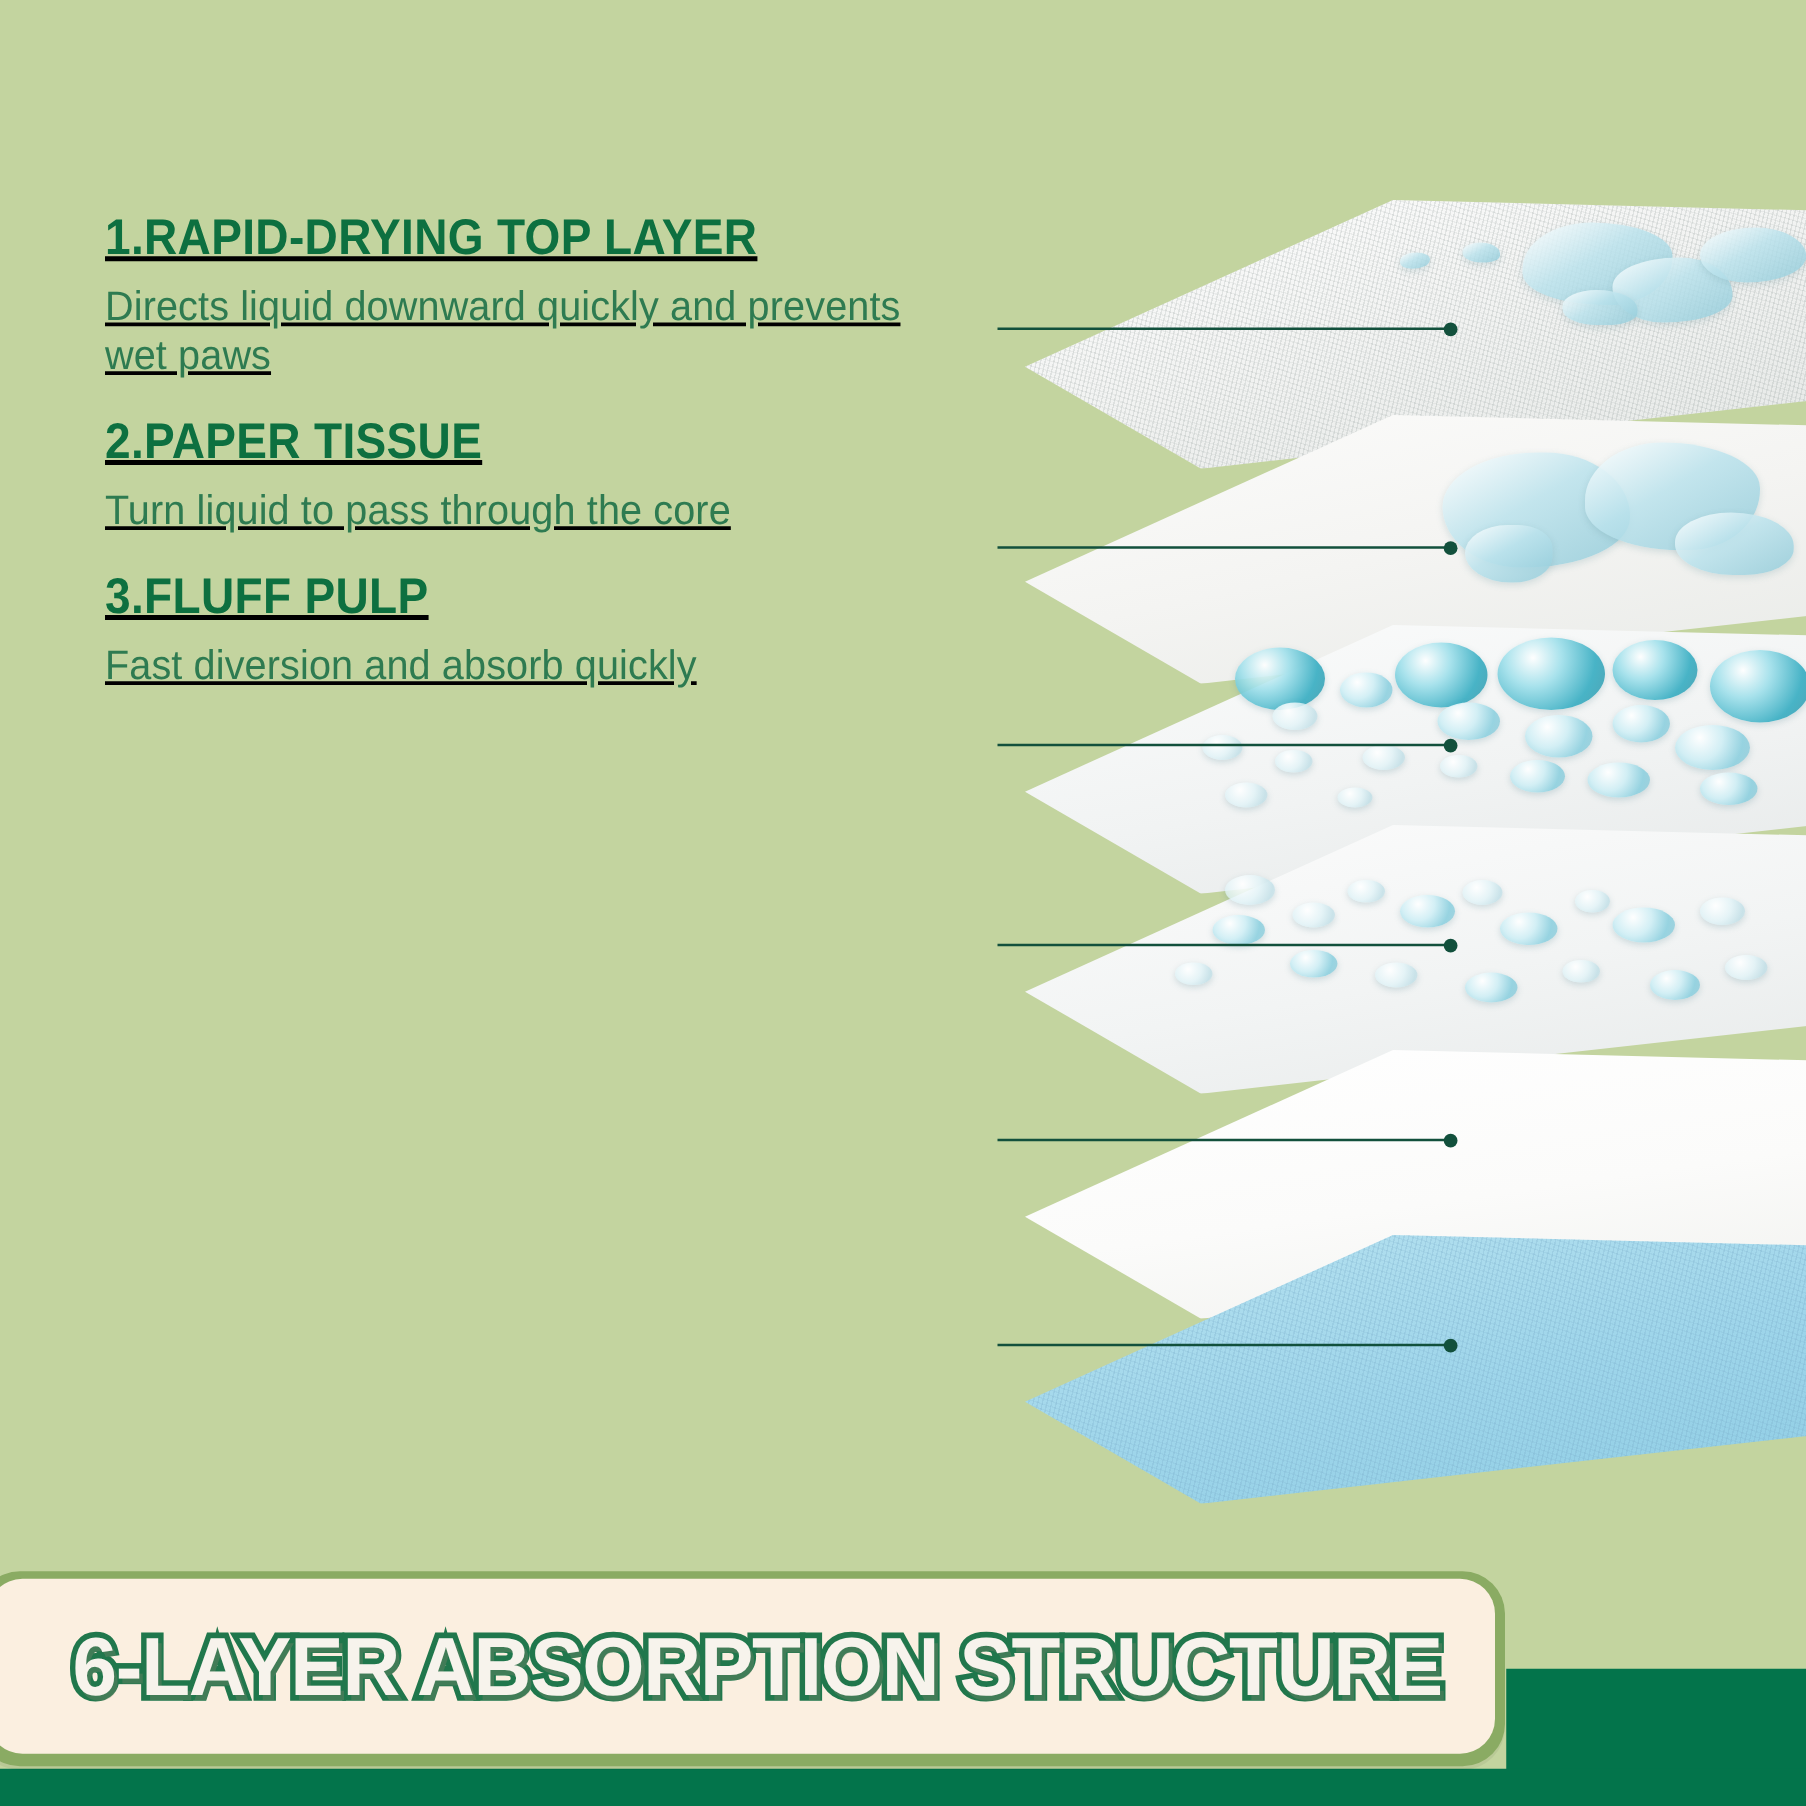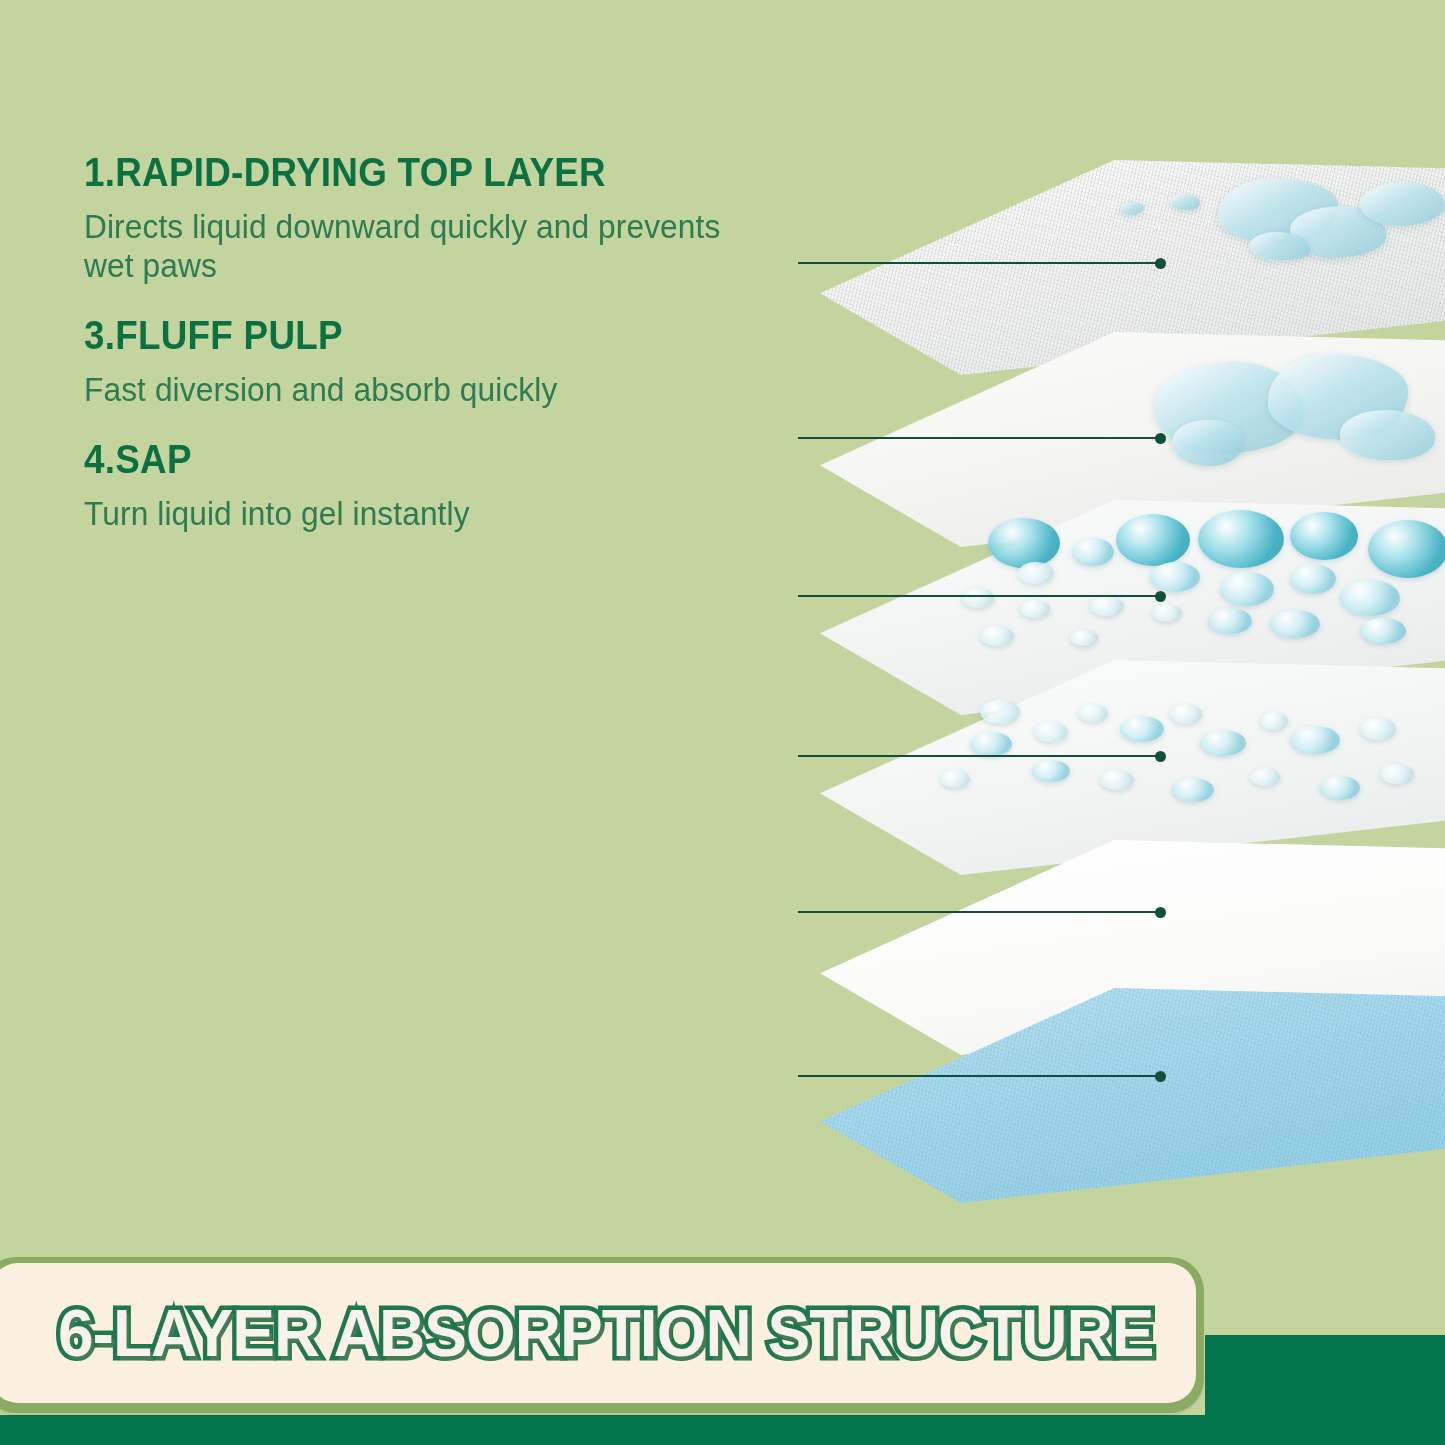--- a/index.html
+++ b/index.html
@@ -13,22 +13,23 @@
     height: 1445px;
     overflow: hidden;
     background: #c3d49f;
     font-family: "Liberation Sans", sans-serif;
   }
 
   
   #layer-list {
     position: absolute;
     left: 84px;
-    top: 152px;
+    top: 170px;
     width: 700px;
+    text-decoration: underline;
   }
   .layer-item { margin-bottom: 29px; }
   .layer-item:last-child { margin-bottom: 0; }
 
   .layer-title {
     color: #0d7040;
     font-weight: 700;
     font-size: 40px;
     line-height: 1.0;
     letter-spacing: 0.3px;
@@ -296,26 +297,26 @@
     <div class="leader" style="left:798px;top:1075px;width:363px;"></div>
     <div class="leader-dot" style="left:1155px;top:1071px;"></div>
   </div>
 
   <div id="layer-list">
     <div class="layer-item">
       <p class="layer-title">1.RAPID-DRYING TOP LAYER</p>
       <p class="layer-desc">Directs liquid downward quickly and prevents wet paws</p>
     </div>
     <div class="layer-item">
+      <p class="layer-title">2.PAPER TISSUE</p>
+      <p class="layer-desc">Turn liquid to pass through the core</p>
+    </div>
+    <div class="layer-item">
       <p class="layer-title">3.FLUFF PULP</p>
       <p class="layer-desc">Fast diversion and absorb quickly</p>
-    </div>
-    <div class="layer-item">
-      <p class="layer-title">4.SAP</p>
-      <p class="layer-desc">Turn liquid into gel instantly</p>
     </div>
   </div>
 
   <div id="bottom-bar-right"></div>
   <div id="bottom-bar"></div>
   <div id="banner-frame">
     <div id="banner-inner">
       <span id="banner-title">6-LAYER ABSORPTION STRUCTURE</span>
     </div>
   </div>

